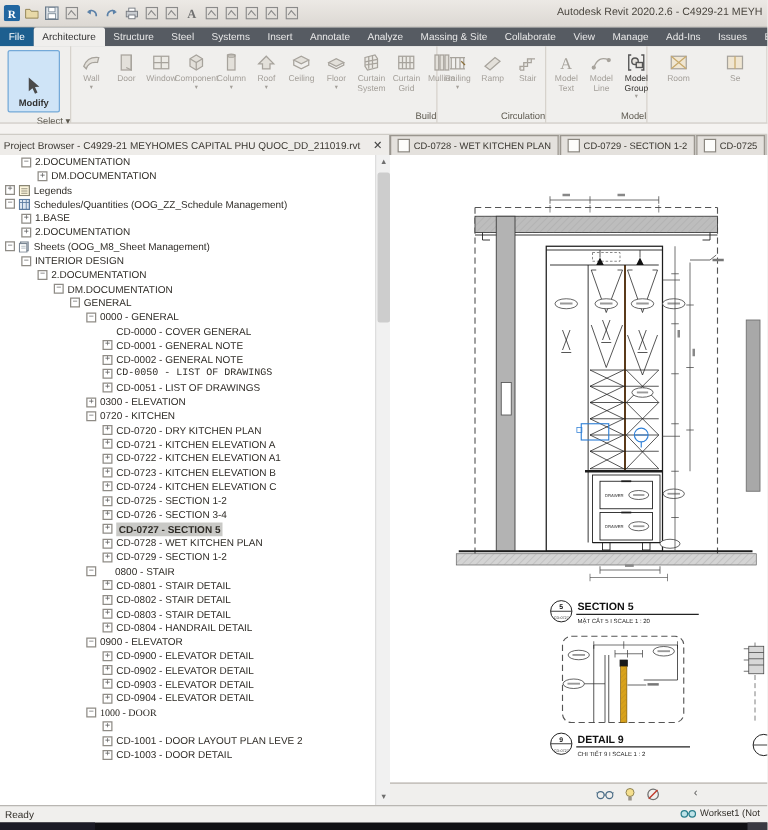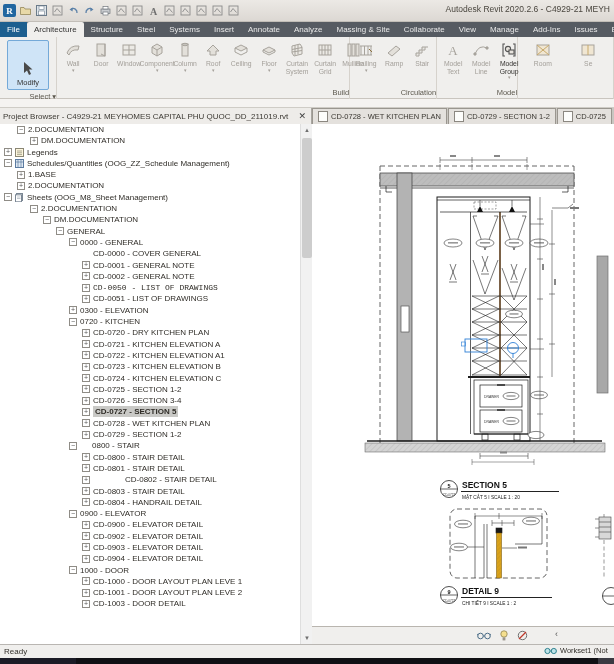--- a/index.html
+++ b/index.html
@@ -185,21 +185,21 @@
     <div class="rtab">Collaborate</div>
     <div class="rtab">View</div>
     <div class="rtab">Manage</div>
     <div class="rtab">Add-Ins</div>
     <div class="rtab">Issues</div>
     <div class="rtab">BIMomatic</div>
   </div>
 
 <div id="ribbon" class="abs">
   <div class="rpanel" style="width:58px;">
-    <div class="rpanel-buttons" style="justify-content:center;">
+    <div class="rpanel-buttons" style="font-weight:bold;">
       <div id="modifybtn" class="bigbtn enabled">
         <span class="bicon">
           <svg width="14" height="16" viewBox="0 0 14 16">
               <path d="M3 1 L3 12 L6 9.5 L8 14 L10 13 L8 8.6 L11.5 8.4 Z" fill="#4a4a4a"></path>
             </svg>
         </span>
         <span class="blabel">Modify</span>
       </div>
     </div>
     <div class="rpanel-label">Select ▾</div>
@@ -452,20 +452,24 @@
       <div class="trow">
         <span class="toggle" style="left: 4px;">−</span>
         <span class="ticon" style="left: 15px;"><svg width="9" height="9">
             <rect x="1.5" y="0.5" width="6" height="7" fill="#fff" stroke="#7b8794"></rect>
             <rect x="0.5" y="1.8" width="6" height="7" fill="#fff" stroke="#7b8794"></rect>
             <path d="M2 4 h3.5 M2 5.5 h3.5" stroke="#9aa5af" stroke-width="0.6"></path>
           </svg></span>
         <span class="tlabel" style="left: 27px;">Sheets (OOG_M8_Sheet Management)</span>
       </div>
       <div class="trow">
+        <span class="toggle" style="left: 17px;">−</span>
+        <span class="tlabel" style="left: 28px;">INTERIOR DESIGN</span>
+      </div>
+      <div class="trow">
         <span class="toggle" style="left: 30px;">−</span>
         <span class="tlabel" style="left: 41px;">2.DOCUMENTATION</span>
       </div>
       <div class="trow">
         <span class="toggle" style="left: 43px;">−</span>
         <span class="tlabel" style="left: 54px;">DM.DOCUMENTATION</span>
       </div>
       <div class="trow">
         <span class="toggle" style="left: 56px;">−</span>
         <span class="tlabel" style="left: 67px;">GENERAL</span>
@@ -540,29 +544,25 @@
       <div class="trow">
         <span class="toggle" style="left: 82px;">+</span>
         <span class="tlabel" style="left: 93px;">CD-0729 - SECTION 1-2</span>
       </div>
       <div class="trow">
         <span class="toggle" style="left: 69px;">−</span>
         <span class="tlabel" style="left: 92px;">0800 - STAIR</span>
       </div>
       <div class="trow">
         <span class="toggle" style="left: 82px;">+</span>
-        <span class="tlabel" style="left: 93px;">CD-0800 - STAIR DETAIL</span>
-      </div>
-      <div class="trow">
-        <span class="toggle" style="left: 82px;">+</span>
         <span class="tlabel" style="left: 93px;">CD-0801 - STAIR DETAIL</span>
       </div>
       <div class="trow">
         <span class="toggle" style="left: 82px;">+</span>
-        <span class="tlabel" style="left: 93px; margin-left: 32px;">CD-0802 - STAIR DETAIL</span>
+        <span class="tlabel" style="left: 93px;">CD-0802 - STAIR DETAIL</span>
       </div>
       <div class="trow">
         <span class="toggle" style="left: 82px;">+</span>
         <span class="tlabel" style="left: 93px;">CD-0803 - STAIR DETAIL</span>
       </div>
       <div class="trow">
         <span class="toggle" style="left: 82px;">+</span>
         <span class="tlabel" style="left: 93px;">CD-0804 - HANDRAIL DETAIL</span>
       </div>
       <div class="trow">
@@ -580,25 +580,24 @@
       <div class="trow">
         <span class="toggle" style="left: 82px;">+</span>
         <span class="tlabel" style="left: 93px;">CD-0903 - ELEVATOR  DETAIL</span>
       </div>
       <div class="trow">
         <span class="toggle" style="left: 82px;">+</span>
         <span class="tlabel" style="left: 93px;">CD-0904 - ELEVATOR  DETAIL</span>
       </div>
       <div class="trow">
         <span class="toggle" style="left: 69px;">−</span>
-        <span class="tlabel" style="left: 80px;">1000 - DOOR</span>
-      </div>
-      <div class="trow">
-        <span class="toggle" style="left: 82px;">+</span>
-        <span class="tlabel" style="left: 93px;">CD-1000 - DOOR LAYOUT PLAN LEVE 1</span>
+        <span class="tlabel" style="left: 80px; font-family: Liberation Serif, serif;">1000 - DOOR</span>
+      </div>
+      <div class="trow">
+        <span class="toggle" style="left: 82px;">+</span>
       </div>
       <div class="trow">
         <span class="toggle" style="left: 82px;">+</span>
         <span class="tlabel" style="left: 93px;">CD-1001 - DOOR LAYOUT PLAN LEVE 2</span>
       </div>
       <div class="trow">
         <span class="toggle" style="left: 82px;">+</span>
         <span class="tlabel" style="left: 93px;">CD-1003 - DOOR DETAIL</span>
       </div>
     </div>

